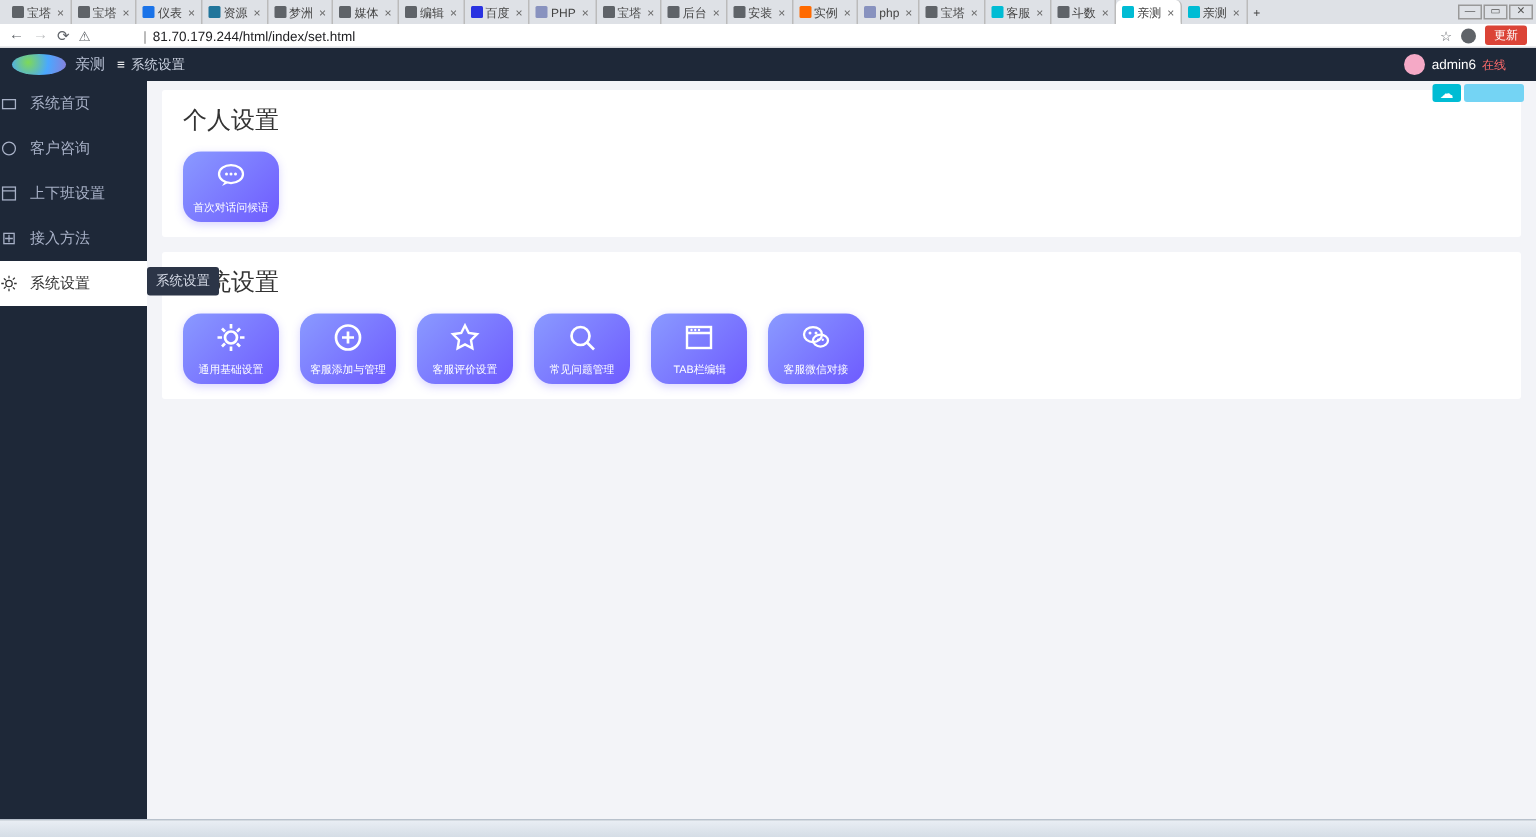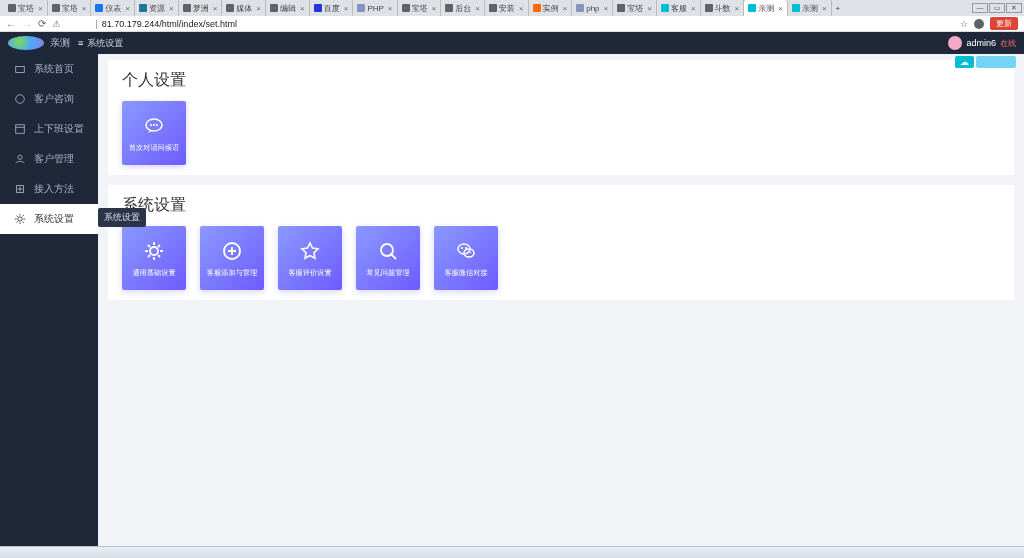--- a/index.html
+++ b/index.html
@@ -27,38 +27,38 @@
 .insecure { color: #5f6368; margin-top: 36px; }
 .url { color: #202124; }
 .refresh-btn { color: #fff; background: #db4437; padding: 1px 6px; border-radius: 2px; font-size: 8px; }
 .user-icon { width: 10px; height: 10px; border-radius: 50%; background: #5f6368; }
 
 
 .app-top { height: 22px; background: #1e2838; display: flex; align-items: center; padding: 0 8px; color: #fff; font-size: 9px; position: relative; }
 .logo { width: 36px; height: 14px; background: radial-gradient(circle at 30% 40%, #7ed957, #4aa8ff, #8b7edb); border-radius: 50%; margin-right: 6px; }
 .brand { color: #b8c0d4; font-size: 10px; margin-right: 8px; }
 .page-title-top { color: #cbd2e0; }
-.user-info { position: absolute; right: 8px; display: flex; align-items: center; gap: 4px; }
+.user-info { position: absolute; right: 20px; display: flex; align-items: center; gap: 4px; }
 .avatar { width: 14px; height: 14px; border-radius: 50%; background: #f5a9c6; }
 .online { color: #ff6b6b; font-size: 8px; }
 
 
 .layout { display: flex; height: calc(558px - 16px - 16px - 22px - 12px); }
 .sidebar { width: 98px; background: #1e2838; }
-.side-item { height: 30px; display: flex; align-items: center; padding-left: 14px; gap: 8px; color: #a8b1c7; font-size: 10px; cursor: pointer; }
+.side-item { height: 30px; display: flex; align-items: center; gap: 8px; color: #a8b1c7; font-size: 10px; cursor: pointer; }
 .side-item.active { background: #fff; color: #333; }
 .side-item .ic { width: 12px; height: 12px; color: currentColor; }
 .side-tooltip { position: absolute; left: 98px; margin-top: -26px; background: #2c3547; color: #d5dae6; font-size: 9px; padding: 3px 6px; border-radius: 2px; white-space: nowrap; }
 
 
 .content { flex: 1; background: #f3f4f8; padding: 6px 10px; overflow: auto; }
 .panel { background: #fff; border-radius: 2px; padding: 10px 14px; margin-bottom: 10px; }
 .panel-title { font-size: 16px; color: #333; margin-bottom: 10px; }
 .tiles { display: flex; gap: 14px; flex-wrap: wrap; }
-.tile { width: 64px; height: 64px; border-radius: 2px; background: linear-gradient(135deg, #8a9aff 0%, #6e5bff 100%); display: flex; flex-direction: column; align-items: center; justify-content: center; color: #fff; cursor: pointer; box-shadow: 0 2px 6px rgba(106,90,255,.25); }
+.tile { width: 64px; height: 47px; border-radius: 12px; background: linear-gradient(135deg, #8a9aff 0%, #6e5bff 100%); display: flex; flex-direction: column; align-items: center; justify-content: center; color: #fff; cursor: pointer; box-shadow: 0 2px 6px rgba(106,90,255,.25); }
 .tile .ticon { width: 24px; height: 24px; margin-bottom: 4px; }
 .tile .label { font-size: 8px; text-align: center; transform: scale(.9); white-space: nowrap; }
 
 
 .taskbar { height: 12px; background: linear-gradient(#e9eef4, #d5dde6); border-top: 1px solid #b8c1cc; }
 
 svg { display: block; }
 </style>
 </head>
 <body>
@@ -223,29 +223,20 @@
           <svg class="ic" viewBox="0 0 14 14">
             <rect x="2" y="2" width="10" height="10" fill="none" stroke="currentColor"></rect>
             <line x1="2" y1="5" x2="12" y2="5" stroke="currentColor"></line>
           </svg>
         </span>
         <span>上下班设置</span>
       </div>
       <div class="side-item">
         <span>
           <svg class="ic" viewBox="0 0 14 14">
-            <circle cx="7" cy="5" r="2.5" fill="none" stroke="currentColor"></circle>
-            <path d="M2 12c1-3 9-3 10 0" fill="none" stroke="currentColor"></path>
-          </svg>
-        </span>
-        <span>客户管理</span>
-      </div>
-      <div class="side-item">
-        <span>
-          <svg class="ic" viewBox="0 0 14 14">
             <path d="M4 7h6M7 4v6" stroke="currentColor"></path>
             <rect x="3" y="3" width="8" height="8" fill="none" stroke="currentColor"></rect>
           </svg>
         </span>
         <span>接入方法</span>
       </div>
       <div class="side-item active">
         <span>
           <svg class="ic" viewBox="0 0 14 14">
             <circle cx="7" cy="7" r="2.5" fill="none" stroke="currentColor"></circle>
@@ -308,20 +299,32 @@
               <svg class="ticon" viewBox="0 0 24 24">
                 <circle cx="11" cy="11" r="6" fill="none" stroke="#fff" stroke-width="1.8"></circle>
                 <line x1="15.5" y1="15.5" x2="20" y2="20" stroke="#fff" stroke-width="1.8"></line>
               </svg>
             </span>
             <span class="label">常见问题管理</span>
           </div>
           <div class="tile">
             <span>
               <svg class="ticon" viewBox="0 0 24 24">
+                <rect x="4" y="5" width="16" height="14" fill="none" stroke="#fff" stroke-width="1.6"></rect>
+                <line x1="4" y1="9" x2="20" y2="9" stroke="#fff" stroke-width="1.6"></line>
+                <circle cx="7" cy="7" r=".8" fill="#fff"></circle>
+                <circle cx="9.5" cy="7" r=".8" fill="#fff"></circle>
+                <circle cx="12" cy="7" r=".8" fill="#fff"></circle>
+              </svg>
+            </span>
+            <span class="label">TAB栏编辑</span>
+          </div>
+          <div class="tile">
+            <span>
+              <svg class="ticon" viewBox="0 0 24 24">
                 <ellipse cx="10" cy="10" rx="6" ry="5" fill="none" stroke="#fff" stroke-width="1.5"></ellipse>
                 <ellipse cx="15" cy="14" rx="5" ry="4" fill="none" stroke="#fff" stroke-width="1.5"></ellipse>
                 <circle cx="8" cy="9" r="1" fill="#fff"></circle>
                 <circle cx="12" cy="9" r="1" fill="#fff"></circle>
                 <circle cx="13.5" cy="13.5" r=".8" fill="#fff"></circle>
                 <circle cx="16.5" cy="13.5" r=".8" fill="#fff"></circle>
               </svg>
             </span>
             <span class="label">客服微信对接</span>
           </div>

